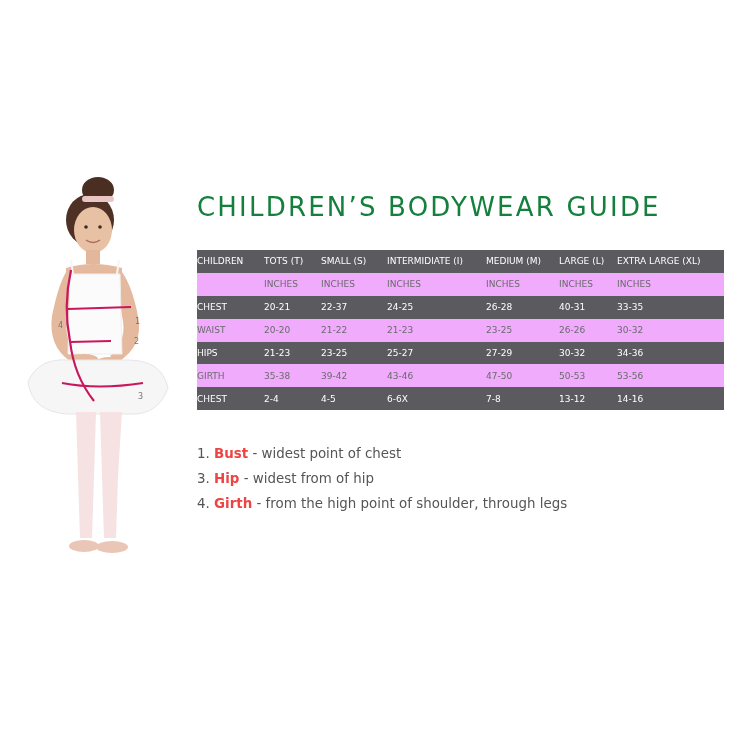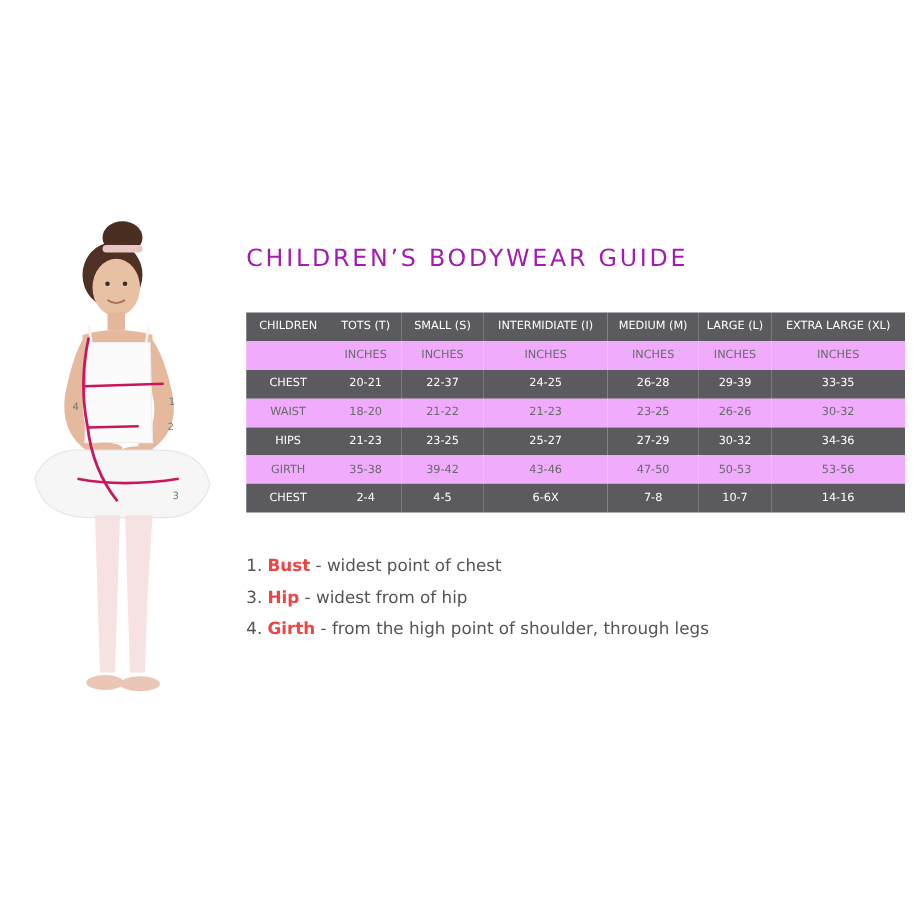--- a/index.html
+++ b/index.html
@@ -3,30 +3,30 @@
 <meta charset="utf-8">
 <style>
   html, body { margin:0; padding:0; }
   body {
     width:736px; height:736px; background:#ffffff; position:relative; overflow:hidden;
     font-family:"DejaVu Sans", sans-serif; color:#5a5a5c;
   }
   .figure { position:absolute; left:18px; top:176px; width:165px; height:390px; }
   .title {
     position:absolute; left:197px; top:189px; width:540px;
-    font-family:"DejaVu Sans", sans-serif; font-size:19px; letter-spacing:2.2px;
-    color:#a21caf; font-weight:normal; white-space:nowrap; line-height:36px;
+    font-family:"DejaVu Sans", sans-serif; font-size:26px; letter-spacing:2.2px;
+    color:#15803d; font-weight:normal; white-space:nowrap; line-height:36px;
   }
   table.size-table {
     position:absolute; left:197px; top:250px; width:527px;
     border-collapse:collapse; table-layout:fixed;
     font-family:"DejaVu Sans", sans-serif; font-size:9px; color:#6a6a6c;
   }
   table.size-table td, table.size-table th {
-    height:22.9px; padding:0; text-align:center; white-space:nowrap; font-weight:normal;
+    height:22.9px; padding:0; text-align:left; white-space:nowrap; font-weight:normal;
   }
   tr.dark td, tr.dark th { background:#5b5a5f; color:#ffffff; }
   tr.light td { background:#f0abfc; color:#6a6a6c; }
   .notes { position:absolute; left:197px; top:444px; font-size:13.4px; color:#555558; }
   .note { height:25px; line-height:20px; white-space:nowrap; }
   .note b { font-weight:bold; color:#ef4444; }
   .mlabel { font-family:"DejaVu Sans", sans-serif; font-size:8px; fill:#777; }
 </style>
 </head>
 <body>
@@ -108,26 +108,26 @@
     <td>INCHES</td>
     <td>INCHES</td>
     <td>INCHES</td>
   </tr>
   <tr class="dark">
     <td>CHEST</td>
     <td>20-21</td>
     <td>22-37</td>
     <td>24-25</td>
     <td>26-28</td>
-    <td>29-39</td>
+    <td>40-31</td>
     <td>33-35</td>
   </tr>
   <tr class="light">
     <td>WAIST</td>
-    <td>18-20</td>
+    <td>20-20</td>
     <td>21-22</td>
     <td>21-23</td>
     <td>23-25</td>
     <td>26-26</td>
     <td>30-32</td>
   </tr>
   <tr class="dark">
     <td>HIPS</td>
     <td>21-23</td>
     <td>23-25</td>
@@ -144,21 +144,21 @@
     <td>47-50</td>
     <td>50-53</td>
     <td>53-56</td>
   </tr>
   <tr class="dark">
     <td>CHEST</td>
     <td>2-4</td>
     <td>4-5</td>
     <td>6-6X</td>
     <td>7-8</td>
-    <td>10-7</td>
+    <td>13-12</td>
     <td>14-16</td>
   </tr>
 </tbody>
   </table>
 
 <div class="notes">
   <div class="note">
     <span>1.</span>
     <b>Bust</b><span> - widest point of chest</span>
   </div>

